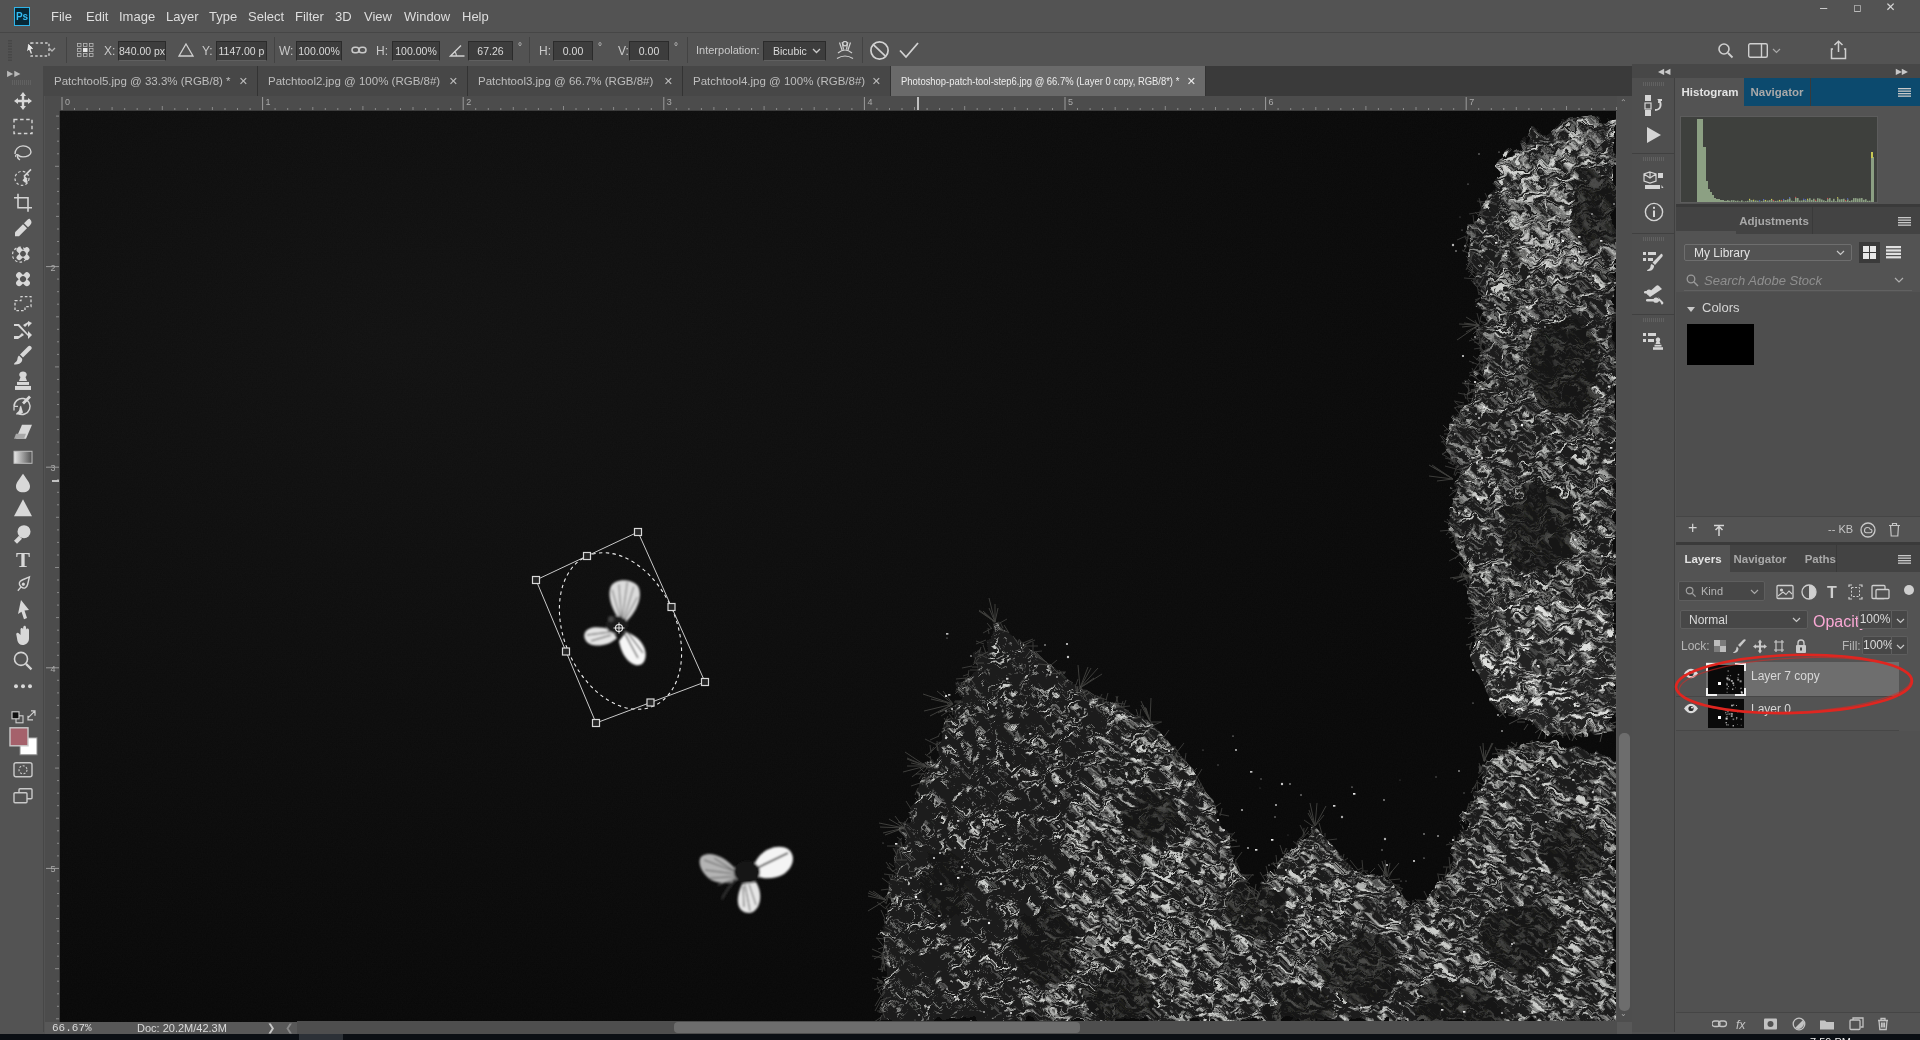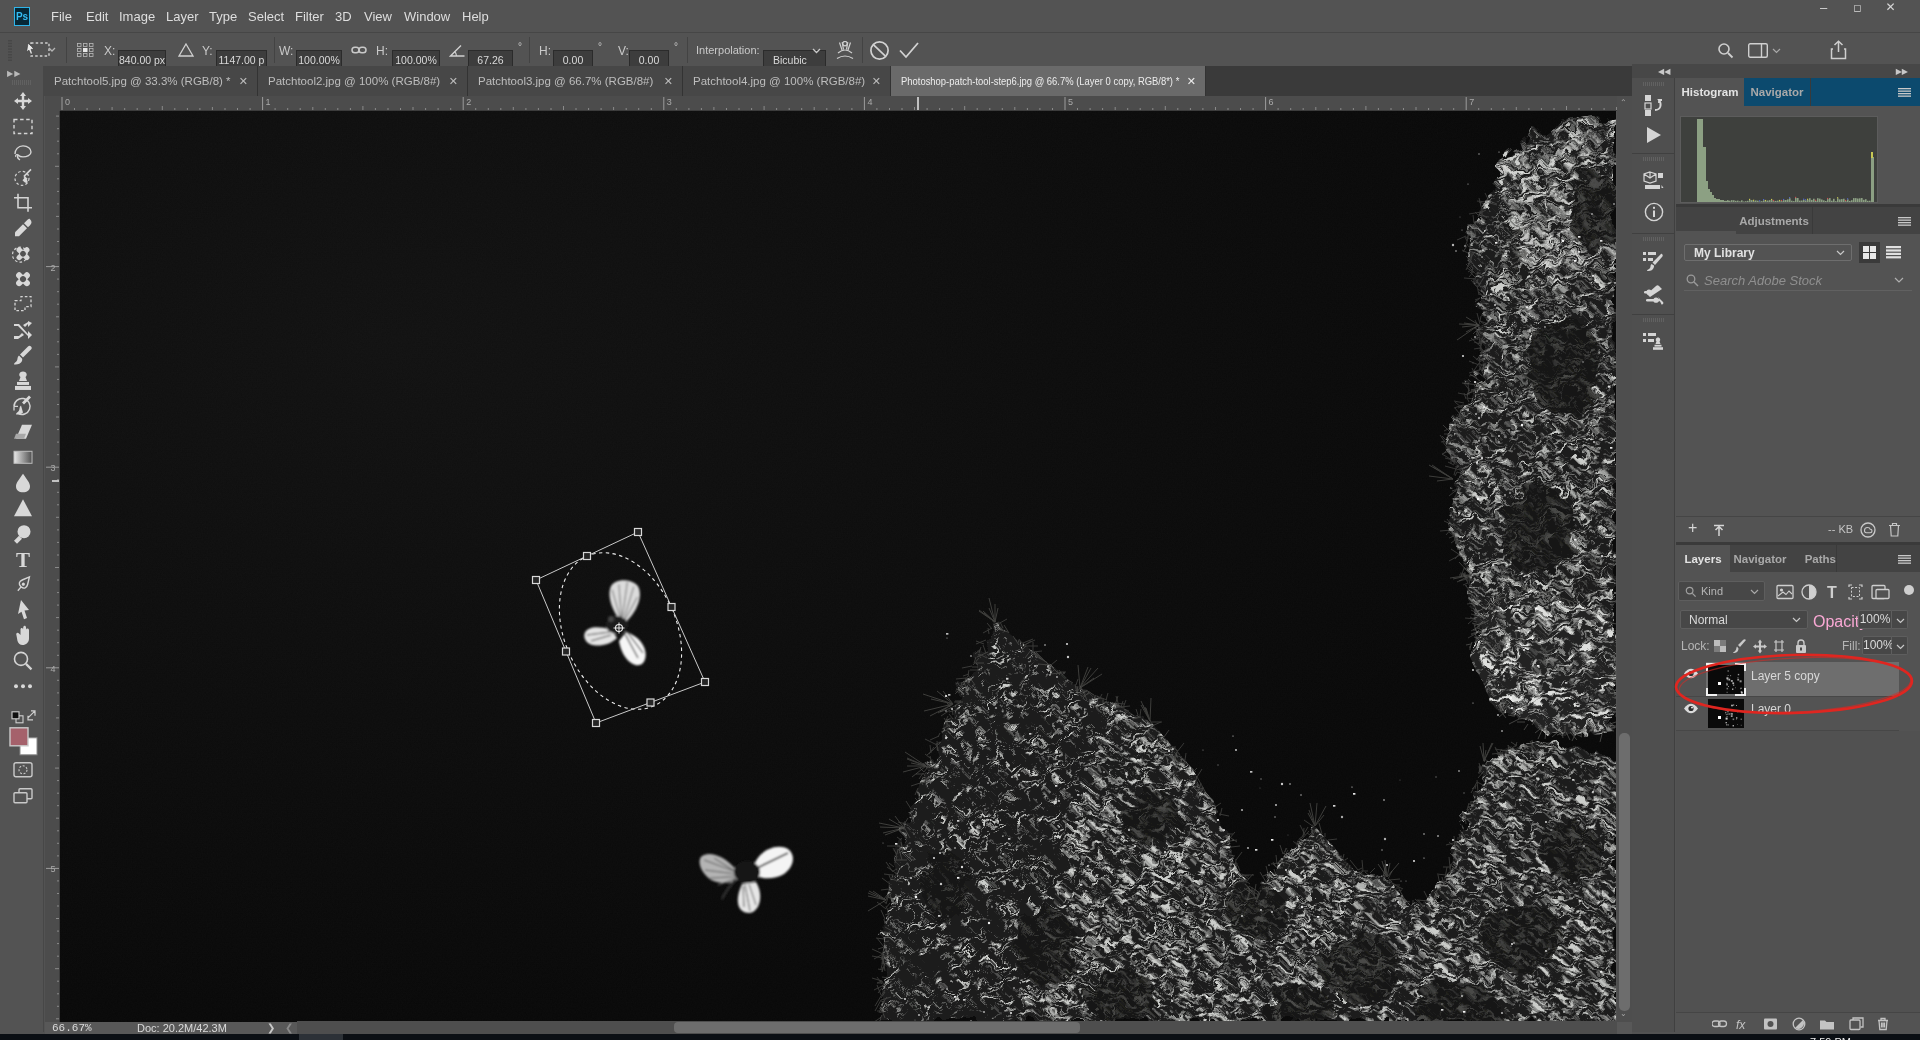--- a/index.html
+++ b/index.html
@@ -8,21 +8,21 @@
 .abs { position:absolute; }
 #app { position:relative; width:1920px; height:1040px; background:#535353; overflow:hidden; }
 #menubar { left:0; top:0; width:1920px; height:32px; background:#535353; }
 #pslogo { left:14px; top:7px; width:16px; height:19px; background:#072836; border:1px solid #2fb4e9;
   color:#35bdf3; font-size:10px; font-weight:bold; text-align:center; line-height:17px; }
 .menuitem { position:absolute; top:9px; font-size:13px; color:#dedede; }
 .winbtn { position:absolute; top:0; height:17px; width:33px; color:#d8d8d8; text-align:center;
   font-size:12px; line-height:15px; }
 #optbar { left:0; top:32px; width:1920px; height:34px; background:#535353; border-top:1px solid #464646; }
 .optlabel { position:absolute; top:11px; font-size:12px; color:#c9c9c9; }
-.optinput { position:absolute; top:17px; height:20px; background:#3d3d3d; border:1px solid #2b2b2b;
+.optinput { position:absolute; top:8px; height:20px; background:#3d3d3d; border:1px solid #2b2b2b;
   border-bottom-color:#606060; color:#dadada; font-size:10.5px; text-align:center; line-height:18px; white-space:nowrap; overflow:hidden; }
 .optsep { position:absolute; top:4px; height:26px; width:1px; background:#434343; }
 .deg { position:absolute; top:8px; font-size:10px; color:#c9c9c9; }
 #tabbar { left:44px; top:66px; width:1588px; height:30px; background:#3a3a3a; }
 .dtab { position:absolute; top:0; height:30px; background:#474747; color:#bdbdbd; font-size:11.5px;
   line-height:31px; white-space:nowrap; overflow:hidden; border-right:1px solid #333333; }
 .dtab.active { background:#6a6a6a; color:#ececec; }
 .tx { position:absolute; left:10px; top:0; }
 .cl { position:absolute; right:9px; top:0px; font-size:11px; }
 #toolbar { left:0; top:66px; width:44px; height:966px; background:#535353; border-right:1px solid #474747; }
@@ -2566,21 +2566,21 @@
         <div class="ptab" style="left:60px;width:76px;text-align:center;height:27px;line-height:28px;">Adjustments</div>
         <div style="position:absolute;left:136px;top:0;width:1px;height:27px;background:#3a3a3a;"></div>
         <svg class="icon" style="left:222px;top:10px" width="13" height="9">
           <rect x="0" y="0.0" width="13" height="1.3" fill="#c9c9c9"></rect>
           <rect x="0" y="2.5" width="13" height="1.3" fill="#c9c9c9"></rect>
           <rect x="0" y="5.0" width="13" height="1.3" fill="#c9c9c9"></rect>
           <rect x="0" y="7.5" width="13" height="1.3" fill="#c9c9c9"></rect>
         </svg>
       </div>
 <div class="grp" style="top:156px;height:282px;background:#535353;">
-        <div style="position:absolute;left:8px;top:10px;width:168px;height:17px;background:#535353;border:1px solid #6e6e6e;border-radius:2px;font-weight:bold;">
+        <div style="position:absolute;left:8px;top:10px;width:168px;height:17px;background:#535353;border:1px solid #6e6e6e;border-radius:2px;">
           <div style="position:absolute;left:9px;top:1px;font-size:12px;color:#e2e2e2;">My Library</div>
           <svg style="position:absolute;right:6px;top:5px" width="9" height="6" viewBox="0 0 9 6">
             <path d="M1 1 l3.5 3.5 L8 1" stroke="#c9c9c9" stroke-width="1.2" fill="none"></path>
           </svg>
         </div>
         <div style="position:absolute;left:183px;top:8px;width:21px;height:21px;background:#3a3a3a;">
           <svg style="position:absolute;left:4px;top:4px" width="13" height="13">
             <rect x="0" y="0" width="6" height="6" fill="#e8e8e8"></rect>
             <rect x="7" y="0" width="6" height="6" fill="#e8e8e8"></rect>
             <rect x="0" y="7" width="6" height="6" fill="#e8e8e8"></rect>
@@ -2595,20 +2595,27 @@
         </svg>
         <svg style="position:absolute;left:10px;top:40px" width="13" height="13" viewBox="0 0 13 13">
           <circle cx="5" cy="5" r="3.8" stroke="#9a9a9a" stroke-width="1.3" fill="none"></circle>
           <line x1="8" y1="8" x2="12" y2="12" stroke="#9a9a9a" stroke-width="1.4"></line>
         </svg>
         <div style="position:absolute;left:28px;top:39px;font-size:13px;font-style:italic;color:#8f8f8f;">Search Adobe Stock</div>
         <svg style="position:absolute;left:218px;top:43px" width="10" height="7" viewBox="0 0 10 7">
           <path d="M1 1 l4 4 L9 1" stroke="#b0b0b0" stroke-width="1.2" fill="none"></path>
         </svg>
         <div style="position:absolute;left:8px;top:56px;width:228px;height:1px;background:#616161;"></div>
+        <div style="position:absolute;left:0;top:58px;width:244px;height:224px;background:#4e4e4e;">
+          <svg style="position:absolute;left:11px;top:14px" width="9" height="7">
+            <path d="M0 1 L8 1 L4 6 Z" fill="#c9c9c9"></path>
+          </svg>
+          <div style="position:absolute;left:26px;top:8px;font-size:13px;color:#d5d5d5;">Colors</div>
+          <div style="position:absolute;left:11px;top:32px;width:67px;height:41px;background:#000000;"></div>
+        </div>
       </div>
 <div class="grp" style="top:438px;height:26px;background:#535353;border-top:1px solid #454545;">
         <div style="position:absolute;left:12px;top:2px;font-size:16px;color:#d5d5d5;">+</div>
         <svg style="position:absolute;left:36px;top:6px" width="14" height="14" viewBox="0 0 14 14">
           <path d="M7 13 V4 M3.5 7 L7 3.5 L10.5 7" stroke="#d5d5d5" stroke-width="1.5" fill="none"></path>
           <path d="M2 2.5 H12" stroke="#d5d5d5" stroke-width="1.5"></path>
         </svg>
         <div style="position:absolute;left:152px;top:6px;font-size:11px;color:#c5c5c5;">-- KB</div>
         <svg style="position:absolute;left:184px;top:5px" width="16" height="16" viewBox="0 0 16 16">
           <circle cx="8" cy="8" r="7" stroke="#c9c9c9" stroke-width="1.3" fill="none"></circle>
@@ -2731,21 +2738,21 @@
             <rect x="18.6" y="26.8" width="1.0" height="1.0" fill="#cfcfcf" opacity="0.63"></rect>
             <rect x="29.4" y="12.2" width="1.1" height="1.1" fill="#cfcfcf" opacity="0.54"></rect>
             <rect x="18.4" y="17.8" width="1.0" height="1.0" fill="#cfcfcf" opacity="0.80"></rect>
             <rect x="22.9" y="15.0" width="1.9" height="1.9" fill="#cfcfcf" opacity="0.74"></rect>
             <rect x="10" y="17" width="3" height="3" fill="#fff"></rect>
           </svg><svg style="position:absolute;left:-2px;top:-2px" width="40" height="33" viewBox="0 0 40 33">
             <g stroke="#f2f2f2" stroke-width="2" fill="none">
               <path d="M1 8 L1 1 L11 1 M29 1 L39 1 L39 8 M39 25 L39 32 L29 32 M11 32 L1 32 L1 25"></path>
             </g>
           </svg></div>
-        <div class="lname" style="left:75px;top:97px;">Layer 5 copy</div>
+        <div class="lname" style="left:75px;top:97px;">Layer 7 copy</div>
 <svg style="position:absolute;left:7px;top:131px" width="16" height="11" viewBox="0 0 16 11">
           <path d="M1 5.5 C3.5 1.8 6 0.8 8 0.8 C10 0.8 12.5 1.8 15 5.5 C12.5 9.2 10 10.2 8 10.2 C6 10.2 3.5 9.2 1 5.5 Z" fill="#dadada"></path>
           <circle cx="8" cy="5.5" r="2.6" fill="#2e2e2e"></circle>
           <circle cx="9" cy="4.6" r="0.9" fill="#fff"></circle>
         </svg>
 <div style="position:absolute;left:32px;top:127px;width:36px;height:29px;background:#0a0a0a;"><svg width="36" height="29">
             <rect x="24.6" y="19.5" width="1.6" height="1.6" fill="#cfcfcf" opacity="0.57"></rect>
             <rect x="17.2" y="13.2" width="1.1" height="1.1" fill="#cfcfcf" opacity="0.91"></rect>
             <rect x="28.0" y="18.2" width="1.4" height="1.4" fill="#cfcfcf" opacity="0.83"></rect>
             <rect x="19.3" y="14.7" width="0.9" height="0.9" fill="#cfcfcf" opacity="0.95"></rect>

